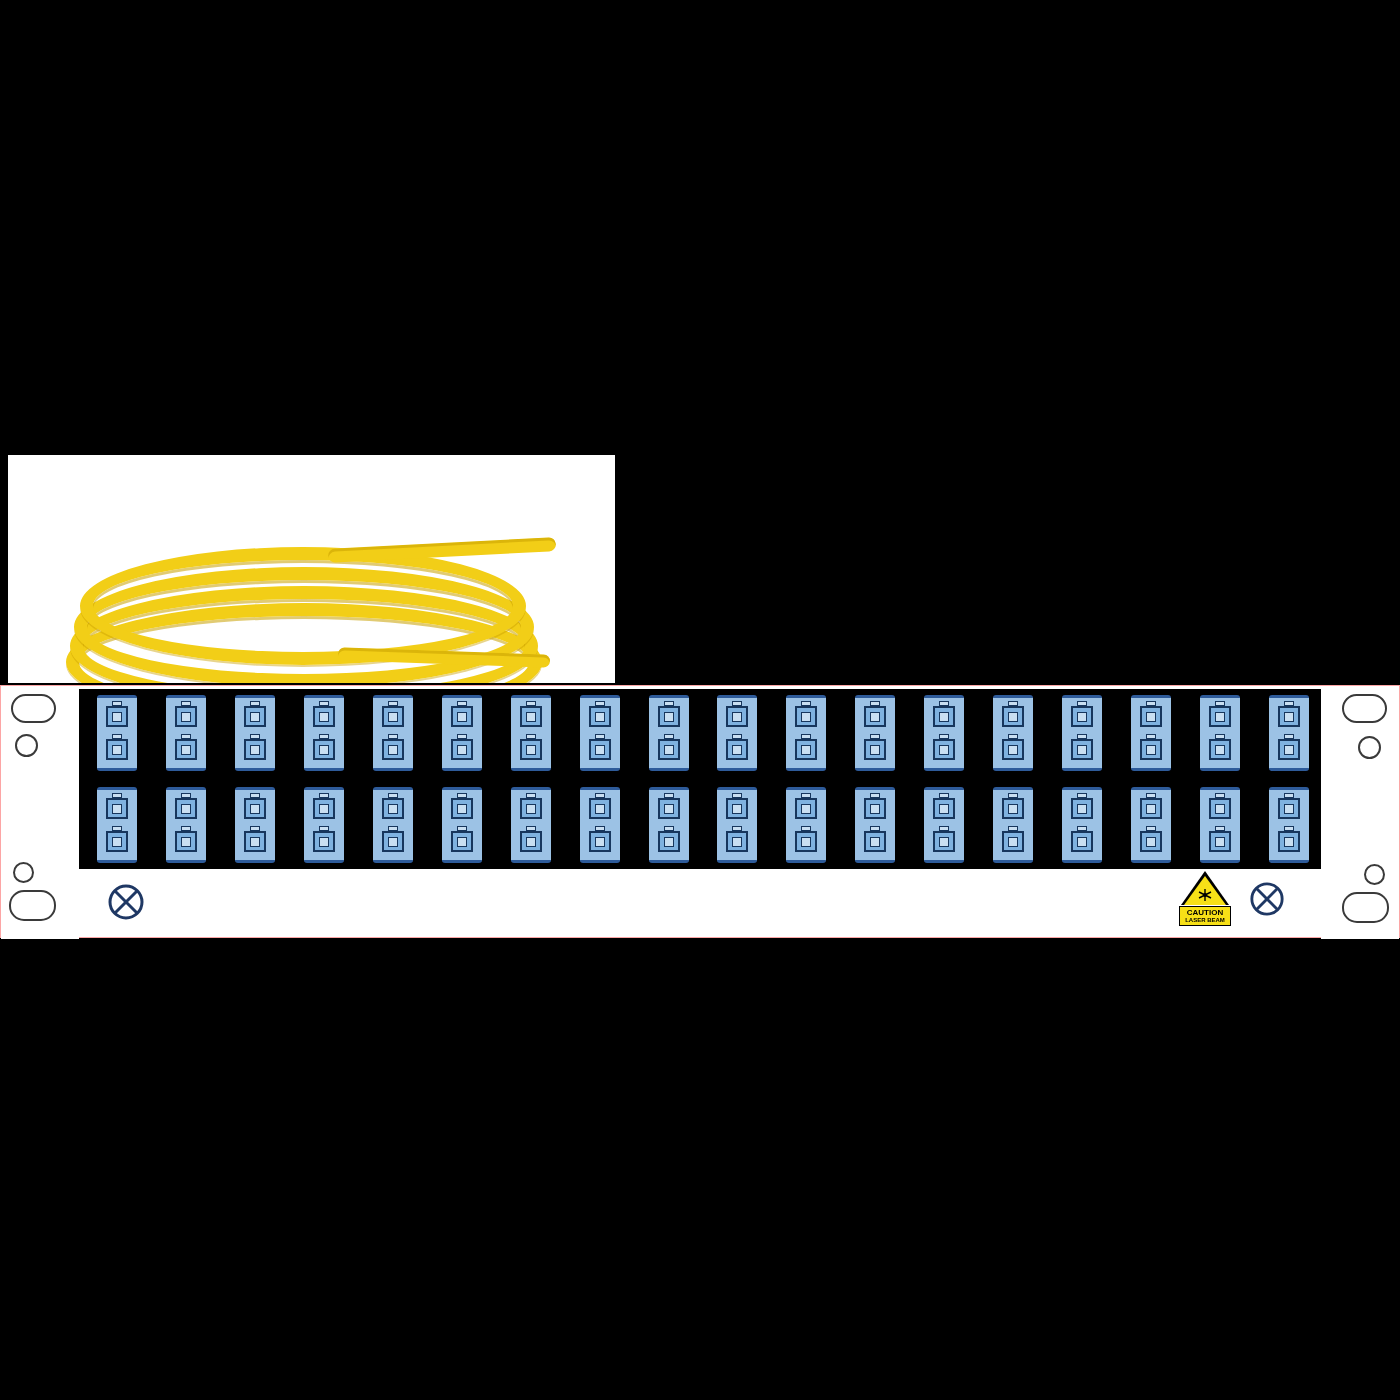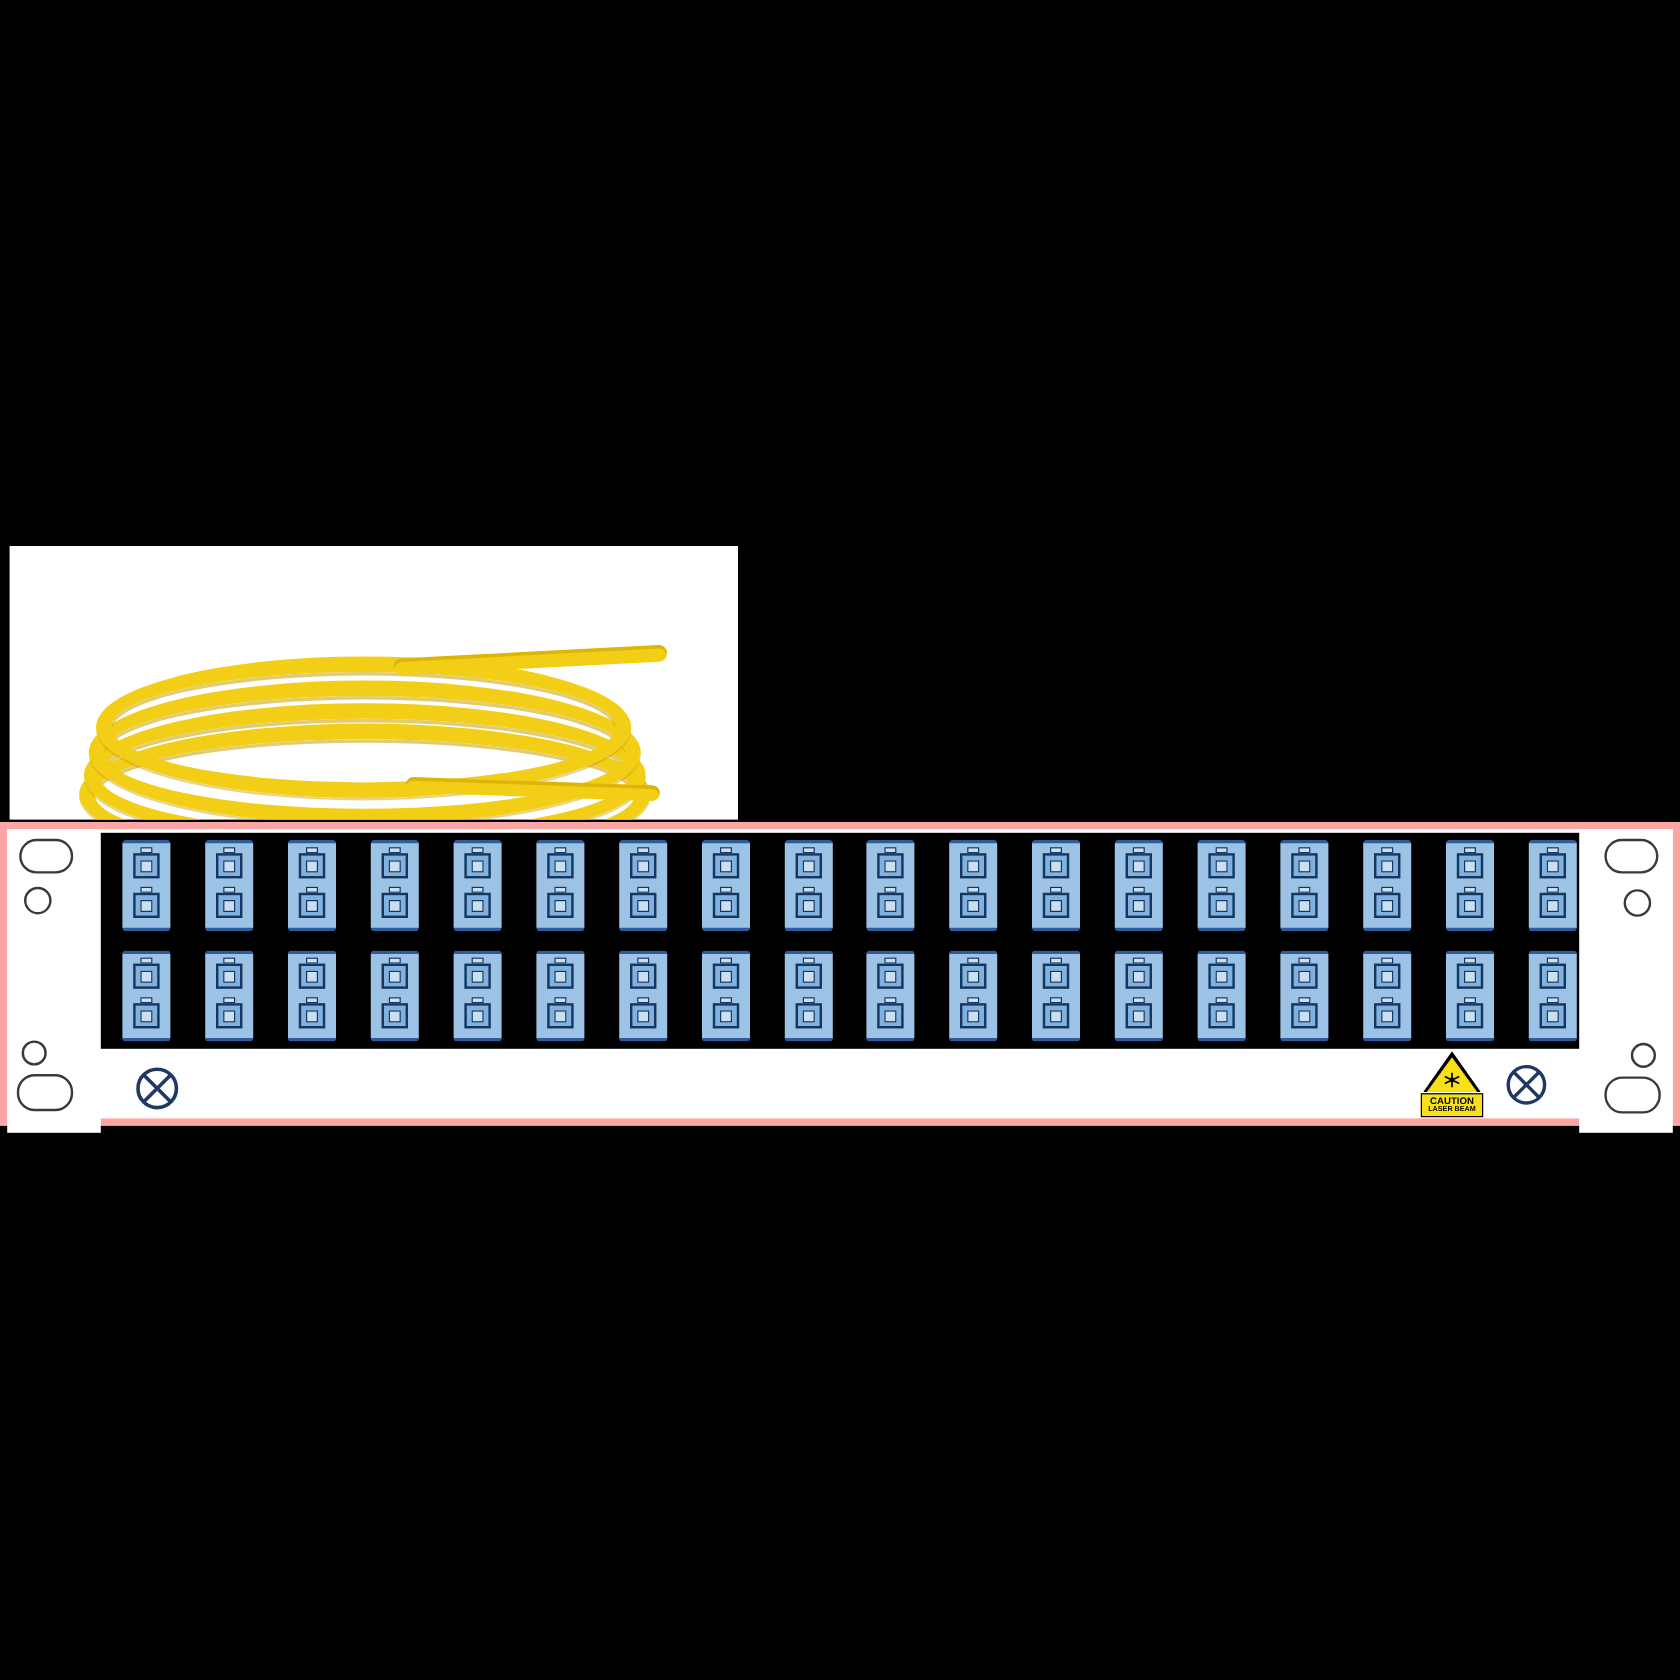--- a/index.html
+++ b/index.html
@@ -28,21 +28,21 @@
   .strand{
     position:absolute;background:#F2CE17;border-radius:8px;
     box-shadow:inset 0 3px 0 rgba(201,160,0,.55);
   }
   .strand.s1{left:320px;top:88px;width:228px;height:14px;transform:rotate(-3deg);}
   .strand.s2{left:330px;top:196px;width:212px;height:13px;transform:rotate(2deg);}
 
   
   .panel{
     position:absolute;left:0;top:685px;width:1400px;height:253px;
-    background:#ffffff;border:6px solid #fca5a5;box-sizing:border-box;
+    background:#ffffff;border:1px solid #fca5a5;box-sizing:border-box;
   }
   .black-body{
     position:absolute;left:78px;top:3px;width:1248px;height:180px;
     background:#000000;
   }
   .port-grid{
     position:absolute;left:6px;top:5px;right:6px;bottom:5px;
     display:grid;
     grid-template-columns:repeat(18,1fr);
     grid-template-rows:repeat(2,1fr);

